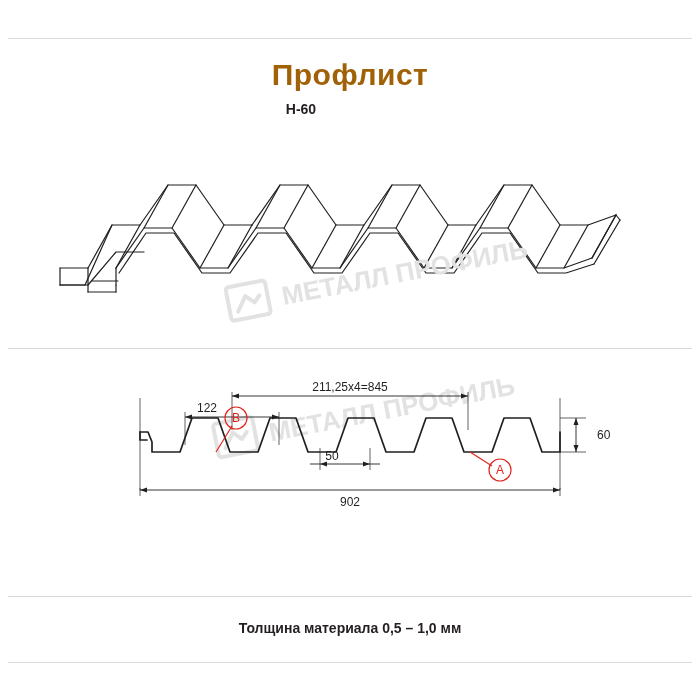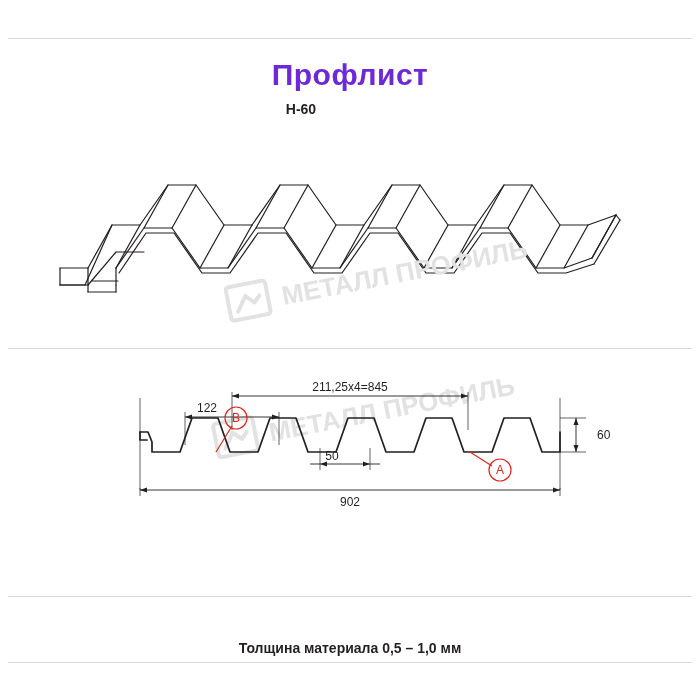--- a/index.html
+++ b/index.html
@@ -23,42 +23,41 @@
   }
   .title {
     position: absolute;
     top: 58px;
     left: 0;
     width: 700px;
     text-align: center;
     font-size: 30px;
     font-weight: bold;
     letter-spacing: 0.5px;
-    color: #6d28d9;
+    color: #a16207;
   }
   .subtitle {
     position: absolute;
     top: 101px;
     left: 0;
     width: 602px;
     text-align: center;
     font-size: 14px;
     font-weight: bold;
     color: #231f20;
   }
   .footer-note {
     position: absolute;
     top: 620px;
     left: 0;
     width: 700px;
     text-align: center;
     font-size: 14px;
     font-weight: bold;
     color: #231f20;
-    margin-top: 20px;
   }
   .divider {
     position: absolute;
     left: 8px;
     width: 684px;
     height: 0;
     border-top: 1px solid #d9d9d9;
   }
   .divider.top { top: 38px; }
   .divider.mid { top: 348px; }

